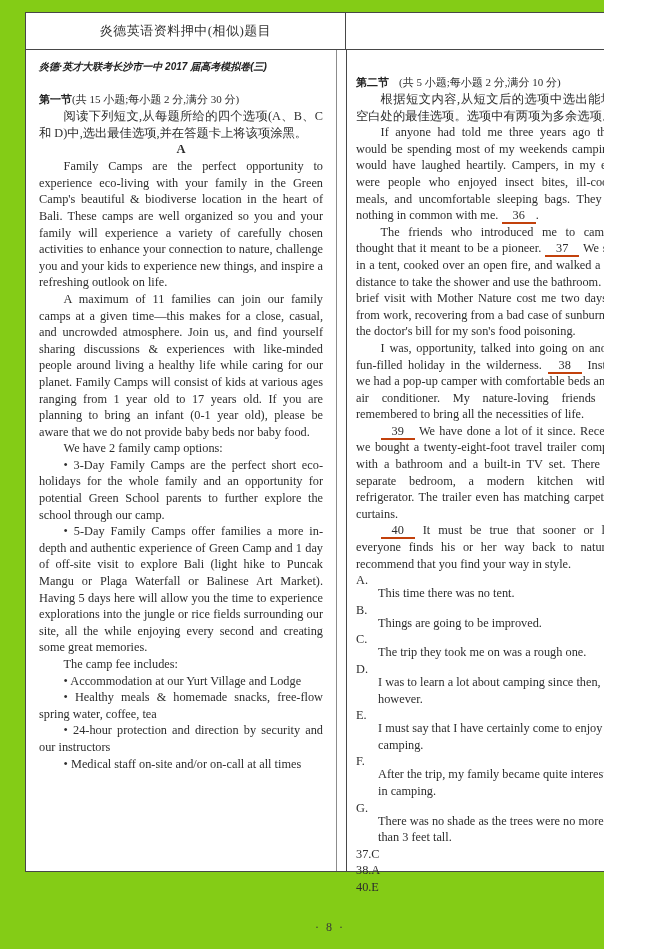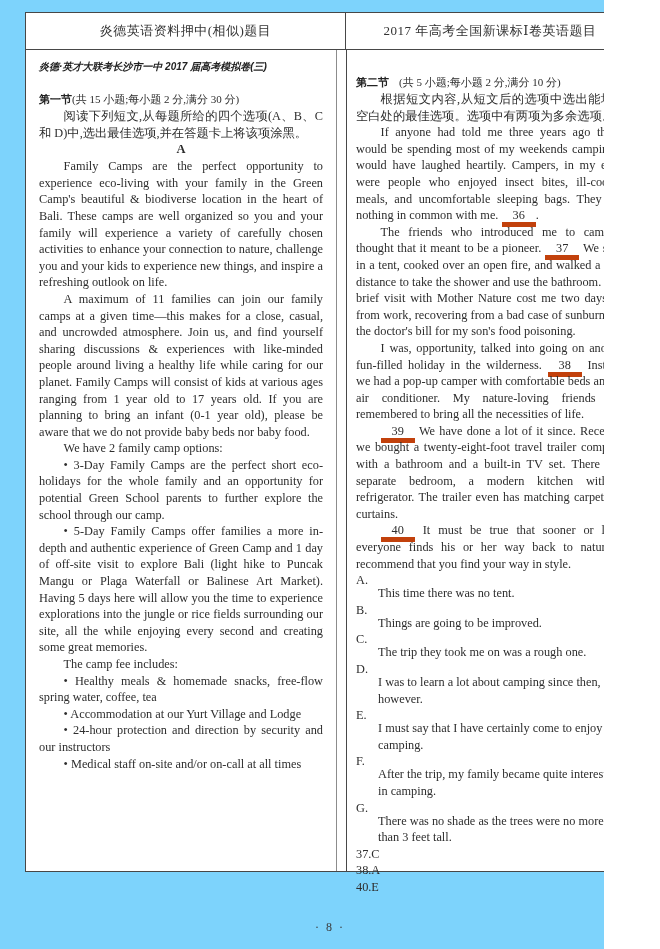--- a/index.html
+++ b/index.html
@@ -1,21 +1,21 @@
 <!DOCTYPE html>
 <html><head>
 <meta charset="utf-8">
 <style>
   html,body{margin:0;padding:0;}
   body{
     width:660px;height:949px;background:#ffffff;color:#2d2d2d;
     font-family:"Liberation Serif","DejaVu Serif",serif;
     -webkit-font-smoothing:antialiased;
   }
-  .page{position:relative;width:604px;height:949px;background:#7dd3fc;overflow:hidden;}
+  .page{position:relative;width:604px;height:949px;background:#84cc16;overflow:hidden;}
   .frame{
     position:absolute;left:25px;top:12px;width:610px;height:860px;
     border:1.5px solid #474747;box-sizing:border-box;background:#ffffff;
   }
   .head-row{display:flex;height:37px;border-bottom:1.5px solid #474747;box-sizing:border-box;}
   .head-cell{
     display:flex;align-items:center;justify-content:center;
     font-size:13px;color:#333;letter-spacing:.5px;box-sizing:border-box;
   }
   .head-cell.left{width:320px;border-right:1.5px solid #474747;}
@@ -31,57 +31,56 @@
     margin-bottom:9px;color:#222;font-style:italic;
   }
   .cn-section{white-space:nowrap;font-size:11px;line-height:17px;color:#2d2d2d;margin-top:16px;}
   .sec-label{font-family:"Liberation Sans","DejaVu Sans",sans-serif;font-weight:700;color:#222;}
   .sec-info{font-weight:400;}
   .sec-info.gap{margin-left:10px;}
   .para{text-indent:2em;text-align:justify;}
   .para.cn{text-align:justify;}
   .passage-label{text-align:center;font-weight:700;font-size:12.5px;line-height:17px;}
   .blank{
-    border-bottom:5px solid #c2410c;padding:0 11px;white-space:nowrap;
+    border-bottom:2px solid #c2410c;padding:0 11px;white-space:nowrap;
   }
   .option{display:flex;text-align:left;}
   .opt-letter{flex:none;width:22px;}
   .opt-text{flex:1;margin-top:13px;}
   .answer{text-align:left;}
   .footer{
     position:absolute;left:0;top:920px;width:660px;text-align:center;
     font-size:12px;color:#3a3a3a;letter-spacing:2px;
   }
 </style>
 </head>
 <body>
 
 <div class="page">
   <div class="frame">
 
     <div class="head-row">
       <div class="head-cell left">炎德英语资料押中(相似)题目</div>
-      <div class="head-cell right">2017 年高考全国新课标Ⅰ卷英语题目</div>
     </div>
 
     <div class="body-row">
 
       <div class="col left">
         <p class="cn-title">炎德·英才大联考长沙市一中 2017 届高考模拟卷(三)</p>
         <p class="cn-section"><span class="sec-label">第一节</span><span class="sec-info">(共 15 小题;每小题 2 分,满分 30 分)</span></p>
         <p class="para cn">阅读下列短文,从每题所给的四个选项(A、B、C 和 D)中,选出最佳选项,并在答题卡上将该项涂黑。</p>
         <p class="passage-label">A</p>
         <p class="para">Family Camps are the perfect opportunity to experience eco-living with your family in the Green Camp's beautiful &amp; biodiverse location in the heart of Bali. These camps are well organized so you and your family will experience a variety of carefully chosen activities to enhance your connection to nature, challenge you and your kids to experience new things, and inspire a refreshing outlook on life.</p>
         <p class="para">A maximum of 11 families can join our family camps at a given time—this makes for a close, casual, and uncrowded atmosphere. Join us, and find yourself sharing discussions &amp; experiences with like-minded people around living a healthy life while caring for our planet. Family Camps will consist of kids at various ages ranging from 1 year old to 17 years old. If you are planning to bring an infant (0-1 year old), please be aware that we do not provide baby beds nor baby food.</p>
         <p class="para">We have 2 family camp options:</p>
         <p class="para">• 3-Day Family Camps are the perfect short eco-holidays for the whole family and an opportunity for potential Green School parents to further explore the school through our camp.</p>
         <p class="para">• 5-Day Family Camps offer families a more in-depth and authentic experience of Green Camp and 1 day of off-site visit to explore Bali (light hike to Puncak Mangu or Plaga Waterfall or Balinese Art Market). Having 5 days here will allow you the time to experience explorations into the jungle or rice fields surrounding our site, all the while enjoying every second and creating some great memories.</p>
         <p class="para">The camp fee includes:</p>
+        <p class="para">• Accommodation at our Yurt Village and Lodge</p>
         <p class="para">• Healthy meals &amp; homemade snacks, free-flow spring water, coffee, tea</p>
-        <p class="para">• Accommodation at our Yurt Village and Lodge</p>
         <p class="para">• 24-hour protection and direction by security and our instructors</p>
         <p class="para">• Medical staff on-site and/or on-call at all times</p>
       </div>
 
       <div class="col right">
         <p class="cn-section"><span class="sec-label">第二节</span><span class="sec-info gap">(共 5 小题;每小题 2 分,满分 10 分)</span></p>
         <p class="para cn">根据短文内容,从短文后的选项中选出能填入空白处的最佳选项。选项中有两项为多余选项。</p>
 
         <p class="para"><span>If anyone had told me three years ago that I would be spending most of my weekends camping. I would have laughed heartily. Campers, in my eyes, were people who enjoyed insect bites, ill-cooked meals, and uncomfortable sleeping bags. They had nothing in common with me. </span><span class="blank">36</span><span>.</span></p>
         <p class="para"><span>The friends who introduced me to camping thought that it meant to be a pioneer. </span><span class="blank">37</span><span> We slept in a tent, cooked over an open fire, and walked a long distance to take the shower and use the bathroom. This brief visit with Mother Nature cost me two days off from work, recovering from a bad case of sunburn and the doctor's bill for my son's food poisoning.</span></p>

